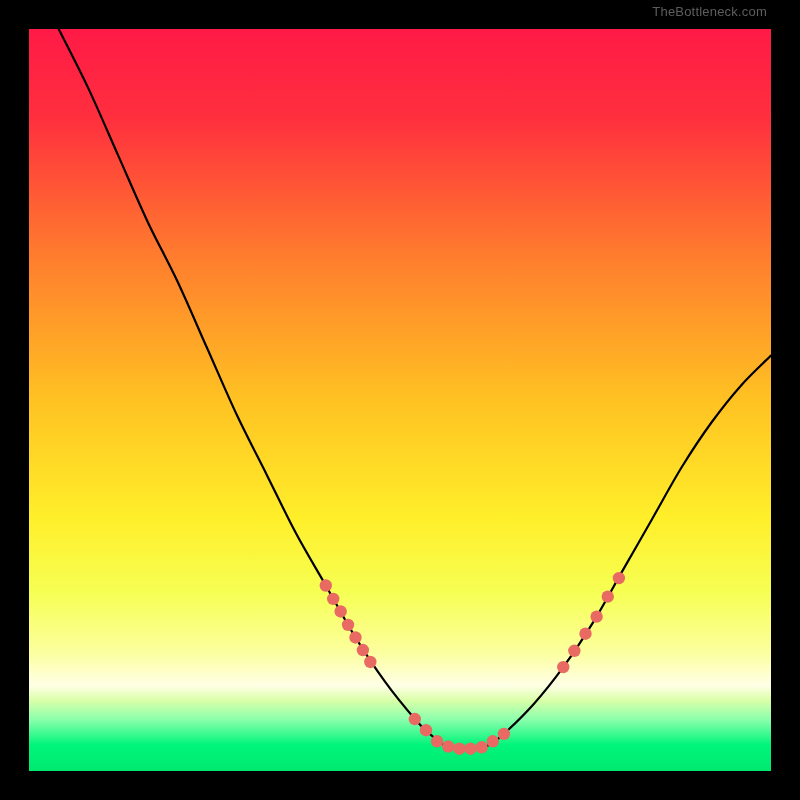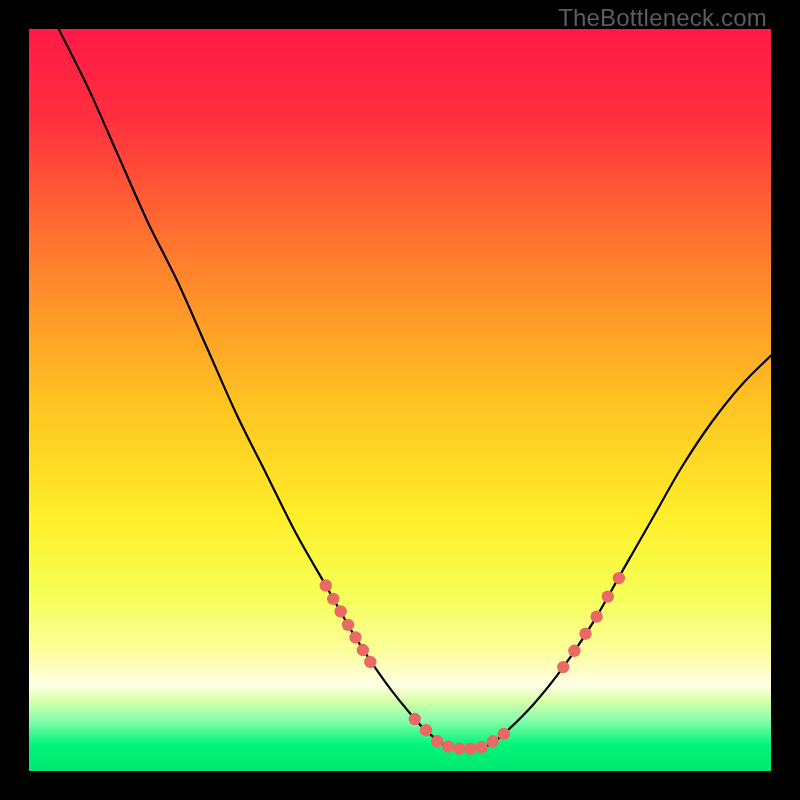--- a/index.html
+++ b/index.html
@@ -24,21 +24,21 @@
     left: 0;
     top: 0;
     width: 742px;
     height: 742px;
   }
   .watermark {
     position: absolute;
     top: 4px;
     right: 33px;
     color: #5d5d5d;
-    font-size: 24px;
+    font-size: 13px;
     font-weight: 500;
     letter-spacing: 0.2px;
     user-select: none;
   }
 </style>
 </head>
 <body>
 
 <div class="frame">
   <svg class="plot-area" viewBox="0 0 742 742" preserveAspectRatio="none">

